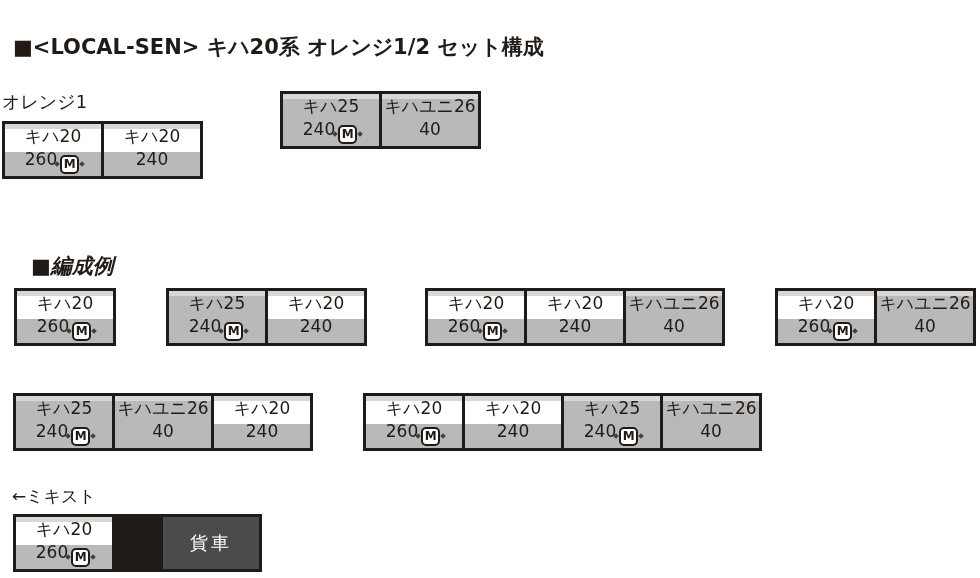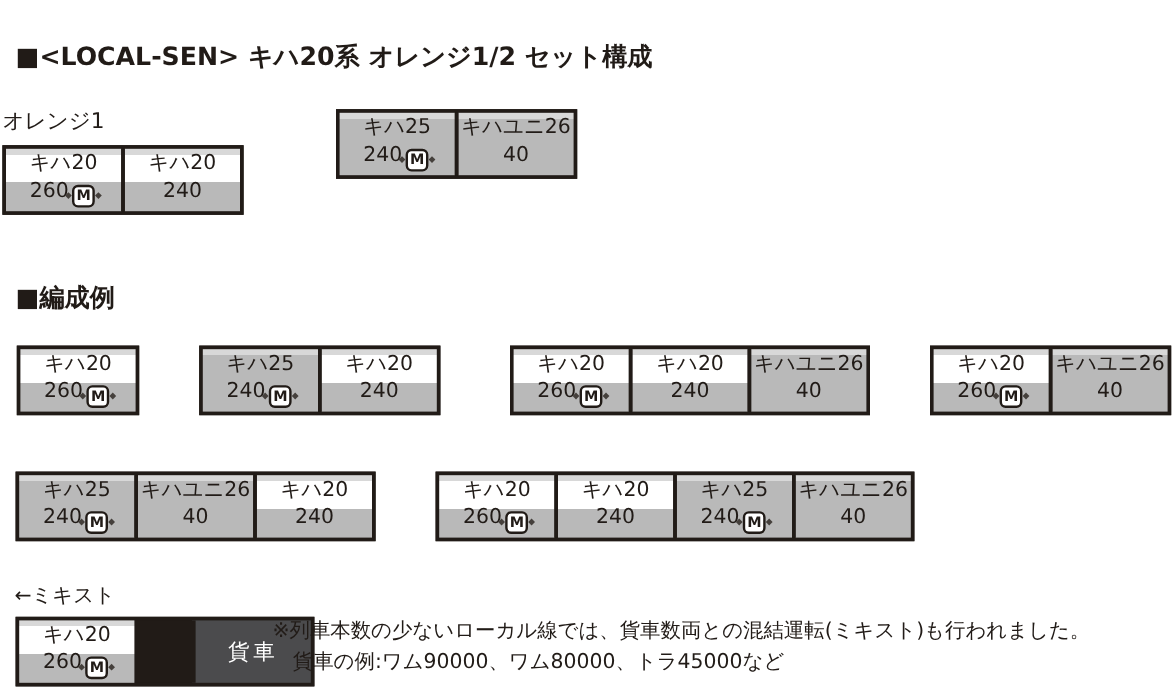--- a/index.html
+++ b/index.html
@@ -11,22 +11,22 @@
   }
   .title{
     position:absolute;left:13px;top:33px;margin:0;
     font-size:21px;font-weight:bold;letter-spacing:0px;white-space:nowrap;
   }
   .set-group{position:absolute;top:91px;}
   #set-0{left:2px;}
   #set-1{left:280px;}
   .group-label{font-size:18px;line-height:22px;margin:0 0 8px 0;white-space:nowrap;}
   .examples-heading{
-    position:absolute;left:13px;top:234px;margin:0;
-    font-size:21px;font-weight:bold;white-space:nowrap;
+    position:absolute;left:13px;top:234px;margin:18px;
+    font-size:21px;font-weight:bold;white-space:nowrap;font-style:italic;
   }
   
   .consist{
     display:inline-flex;border:3px solid #211b17;background:#211b17;
   }
   .ex-row .consist, #mixed-slot .consist{position:absolute;}
   #ex-row-0 .consist:nth-child(1){left:14px;top:288px;}
   #ex-row-0 .consist:nth-child(2){left:166px;top:288px;}
   #ex-row-0 .consist:nth-child(3){left:425px;top:288px;}
   #ex-row-0 .consist:nth-child(4){left:775px;top:288px;}
@@ -181,18 +181,14 @@
         <div class="cell white">
           <span class="nm">キハ20</span>
           <span class="no"><span>260</span><span class="mbadge">M</span></span>
         </div>
         <div class="cell dark">
           <span class="freight-label">貨車</span>
         </div>
       </div>
     </div>
 
-  <div class="note">
-    <div class="note-l1">※列車本数の少ないローカル線では、貨車数両との混結運転(ミキスト)も行われました。</div>
-    <div class="note-l2">貨車の例:ワム90000、ワム80000、トラ45000など</div>
-  </div>
 
 </div>
 
 </body></html>

